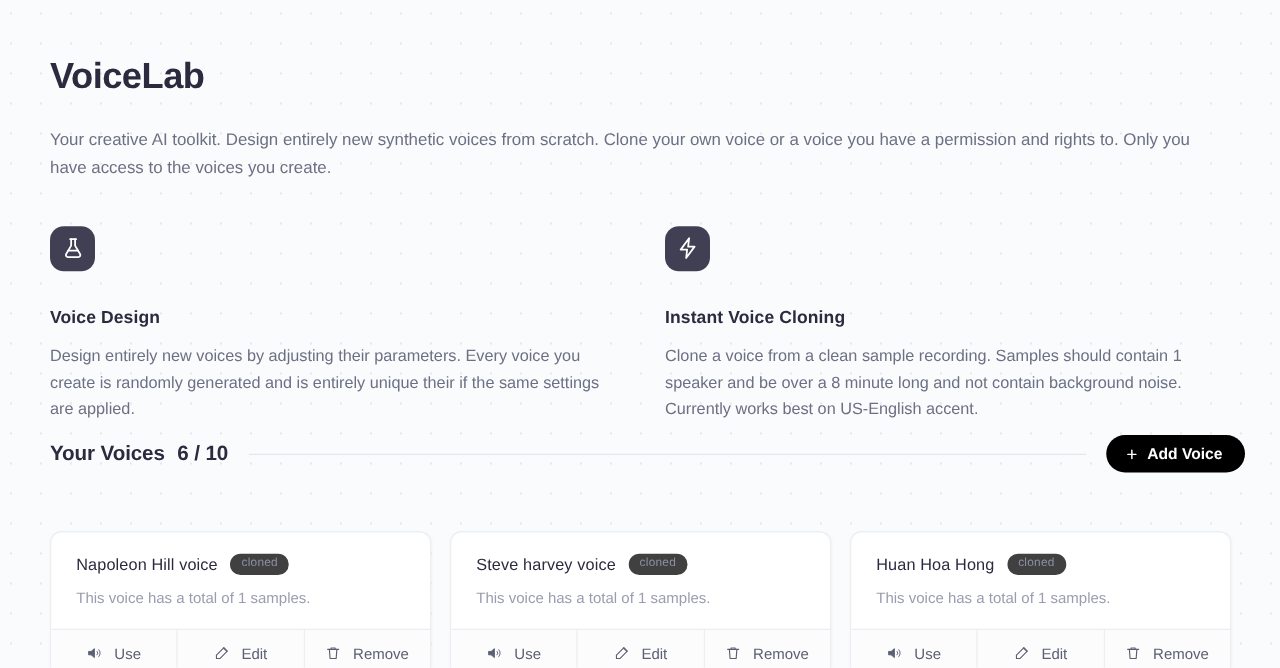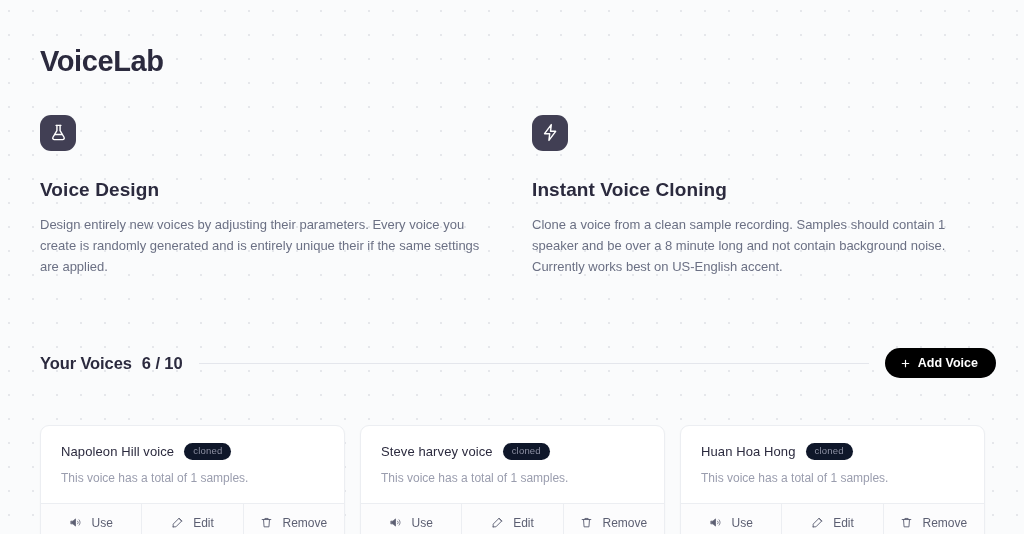--- a/index.html
+++ b/index.html
@@ -63,21 +63,21 @@
     border-radius: 11px;
     background: #413f54;
     display: flex;
     align-items: center;
     justify-content: center;
   }
   .feature-icon svg { display: block; }
 
   .feature-title {
     margin-top: 28px;
-    font-size: 19px;
+    font-size: 14px;
     font-weight: bold;
     color: #2b2a3e;
     letter-spacing: 0.1px;
   }
 
   .feature-desc {
     margin-top: 13px;
     font-size: 13px;
     line-height: 21px;
     color: #6b7084;
@@ -156,21 +156,21 @@
 
   .voice-name {
     font-size: 13px;
     color: #2b2a3e;
     letter-spacing: 0.1px;
   }
 
   .voice-badge {
     font-size: 9.5px;
     color: #8d90a3;
-    background: #0f172a;
+    background: #404040;
     border-radius: 999px;
     padding: 3px 9px 4px 9px;
     letter-spacing: 0.2px;
     line-height: 1;
   }
 
   .voice-meta {
     margin-top: 11px;
     font-size: 12px;
     color: #9a9dae;
@@ -199,20 +199,21 @@
   .voice-action + .voice-action { border-left: 1px solid #eceef2; }
   .voice-action svg { display: block; flex: none; }
 </style>
 </head>
 <body>
 
 <div class="page">
 
   <h1 class="page-title">VoiceLab</h1>
 
+  <p class="intro">Your creative AI toolkit. Design entirely new synthetic voices from scratch. Clone your own voice or a voice you have a permission and rights to. Only you have access to the voices you create.</p>
 
   <div class="features">
 
     <div class="feature">
       <div class="feature-icon">
         <svg width="19" height="19" viewBox="0 0 24 24" fill="none" stroke="#ffffff" stroke-width="1.8" stroke-linecap="round" stroke-linejoin="round">
           <path d="M9 3h6"></path>
           <path d="M10 3v6.5L5 18a2 2 0 0 0 1.7 3h10.6A2 2 0 0 0 19 18l-5-8.5V3"></path>
           <path d="M7.2 14.5h9.6" fill="none"></path>
         </svg>

